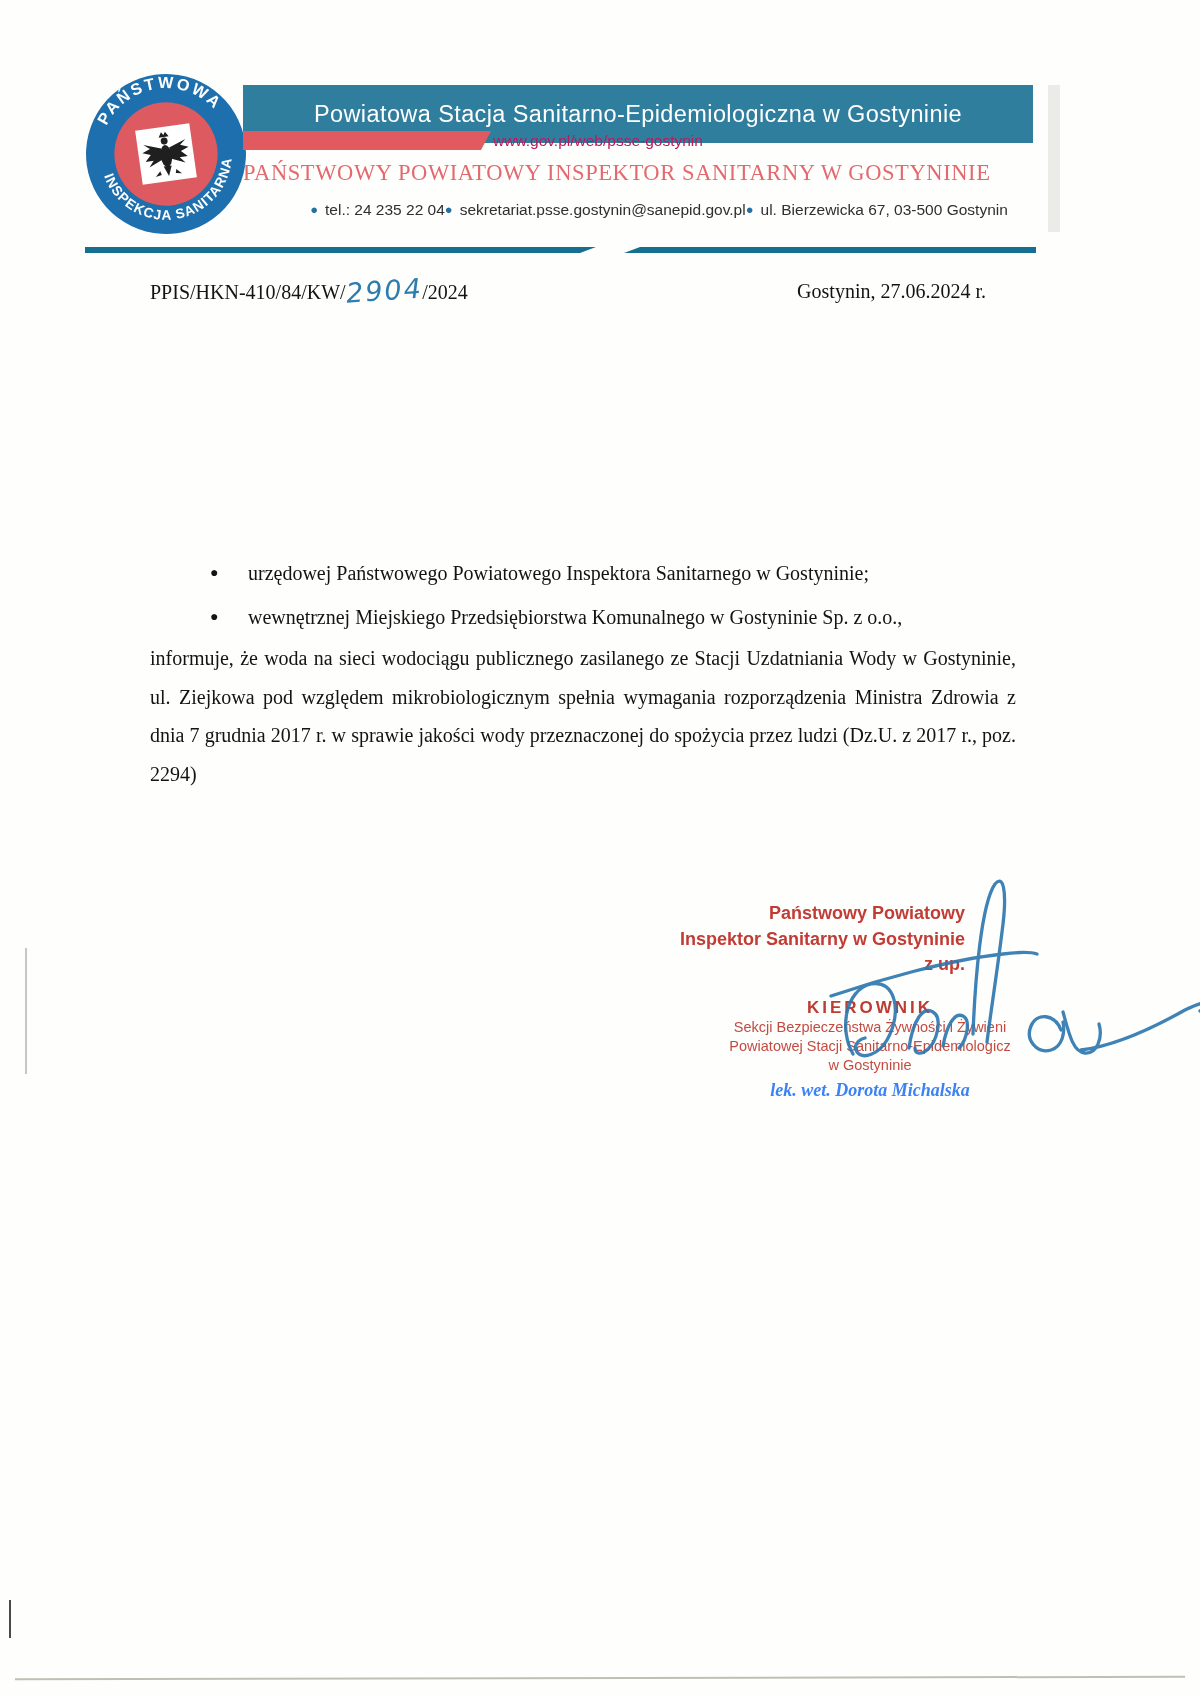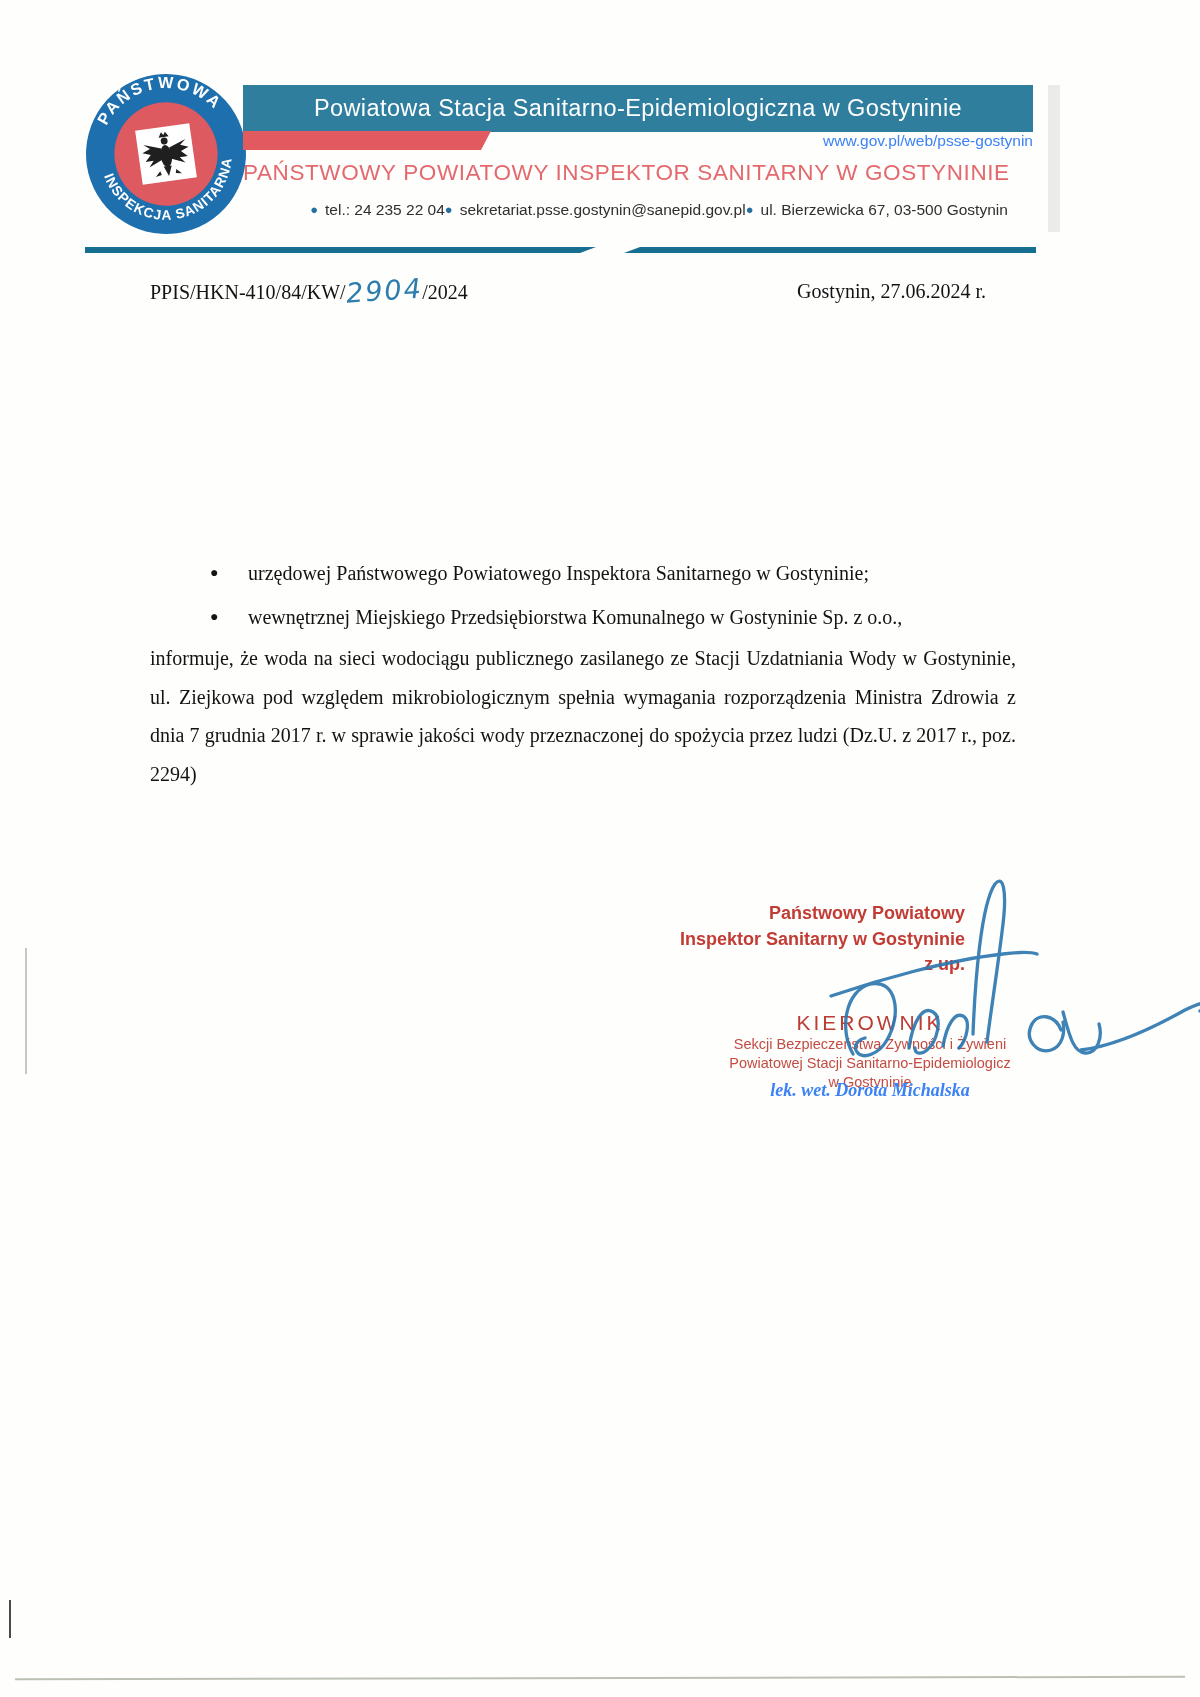--- a/index.html
+++ b/index.html
@@ -8,40 +8,39 @@
     width:1200px;height:1697px;
     margin:0 auto;
     background:#fefefd;
     overflow:hidden;
     font-family:"Liberation Serif", serif;
     color:#131313;
   }
   
   .logo{position:absolute;left:84px;top:72px;width:164px;height:164px;}
   .org-bar{
-    position:absolute;left:243px;top:85px;width:790px;height:47px;
+    position:absolute;left:243px;top:85px;width:790px;height:58px;
     background:#2f7e9e;color:#fff;
     font-family:"Liberation Sans",sans-serif;
     font-size:23.5px;letter-spacing:.4px;
     display:flex;align-items:center;justify-content:center;
   }
   .red-bar{
     position:absolute;left:243px;top:131px;width:248px;height:19px;
     background:#e15a5f;
     clip-path:polygon(0 0,100% 0,calc(100% - 10px) 100%,0 100%);
   }
   .website{
     position:absolute;left:493px;top:132px;width:540px;
-    text-align:right;
-    font-family:"Liberation Sans",sans-serif;
-    font-size:15.5px;color:#3b82f6;
+    font-family:"Liberation Sans",sans-serif;
+    font-size:15.5px;color:#be185d;
   }
   .inspector-title{
     position:absolute;left:243px;top:160px;width:790px;
-    font-family:Liberation Sans, sans-serif;
+    font-family:Liberation Serif, serif;
     font-size:22.5px;letter-spacing:.6px;color:#e4696e;white-space:nowrap;
   }
   .contact-row{
     position:absolute;left:303px;top:201px;width:712px;
     display:flex;justify-content:center;
     font-family:"Liberation Sans",sans-serif;
     font-size:15.5px;color:#2f2f2f;
   }
   .contact-item{white-space:nowrap;}
   .bullet-dot{color:#2470a0;font-size:13px;margin-right:7px;position:relative;top:-1px;}
@@ -93,21 +92,21 @@
     font-family:"Liberation Sans",sans-serif;
     font-size:18px;line-height:25.5px;font-weight:600;
     color:#c23c35;
     text-align:right;
   }
   .stamp2{
     position:absolute;left:680px;top:998px;width:380px;
     text-align:center;color:#c34b42;
     font-family:"Liberation Sans",sans-serif;
   }
-  .stamp2 .role{font-size:21px;font-weight:normal;letter-spacing:3px;color:#bc3c34;margin-top:13px;}
+  .stamp2 .role{font-size:17px;font-weight:bold;letter-spacing:3px;color:#bc3c34;}
   .stamp2 .line{font-size:14.5px;line-height:19px;}
   .stamp-name{
     position:absolute;left:680px;top:1080px;width:380px;
     text-align:center;
     font-family:"Liberation Serif",serif;font-style:italic;font-weight:bold;
     font-size:18px;color:#3b82f6;
   }
   .signature-svg{position:absolute;left:823px;top:862px;z-index:5;}
   
   .artifact{position:absolute;background:#c9c9c9;}

